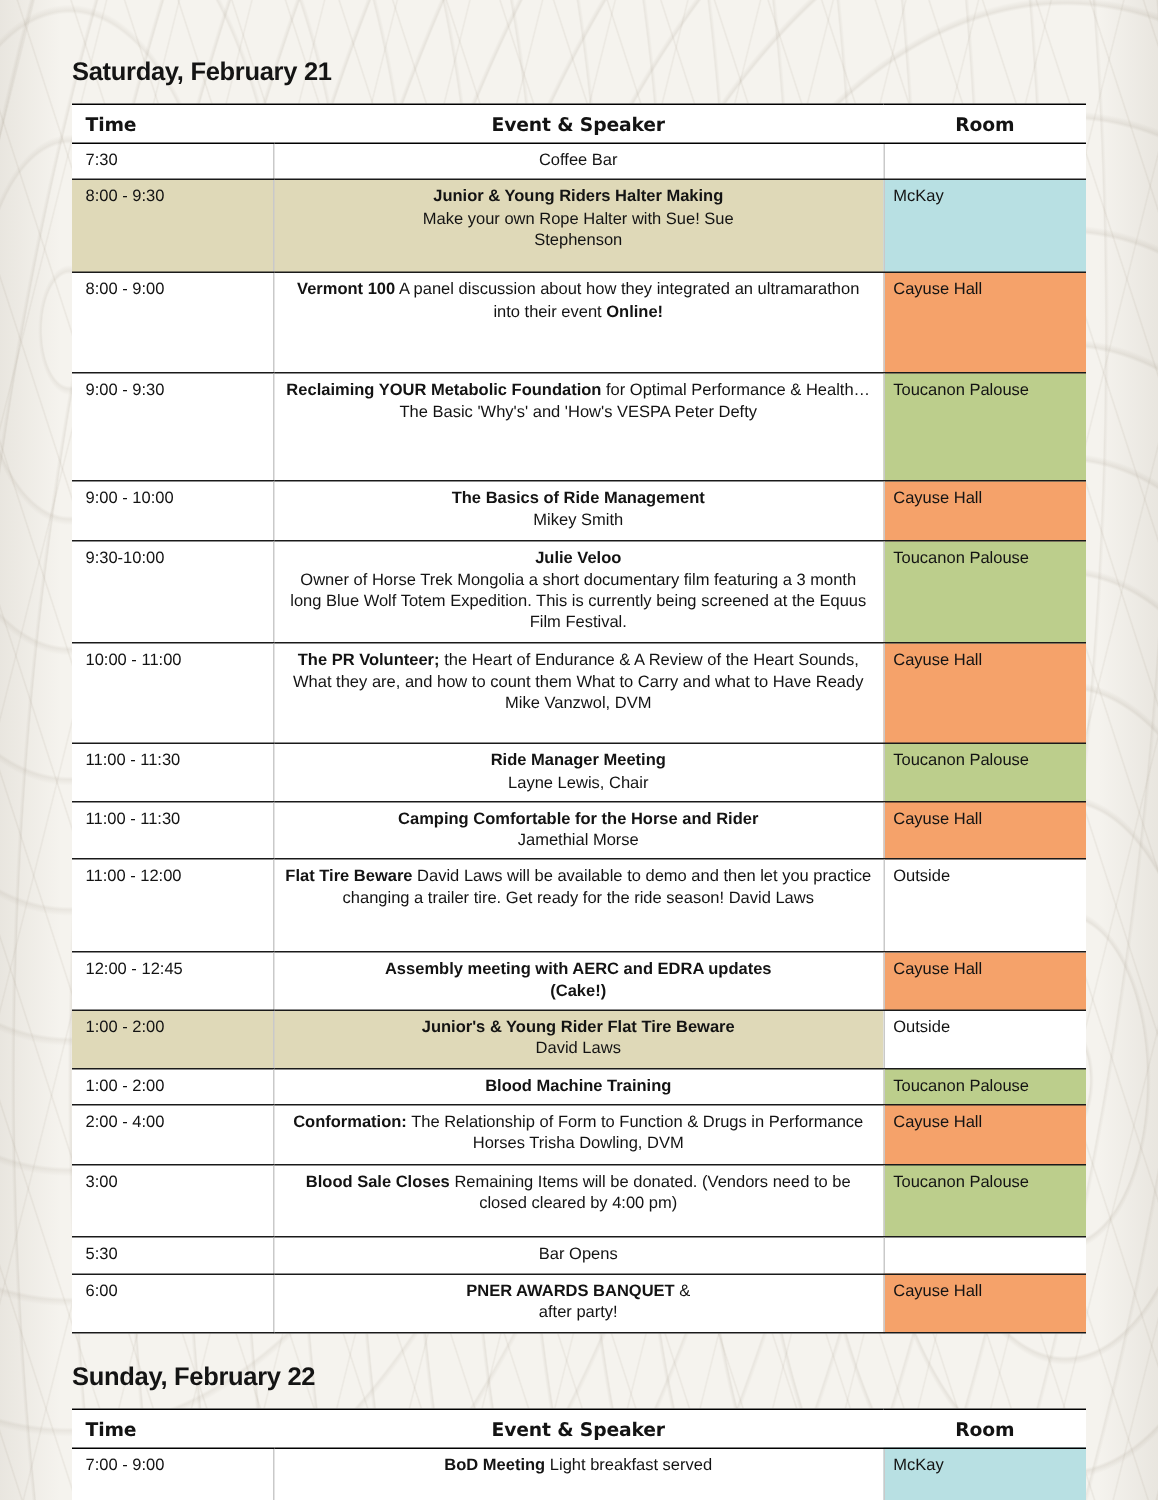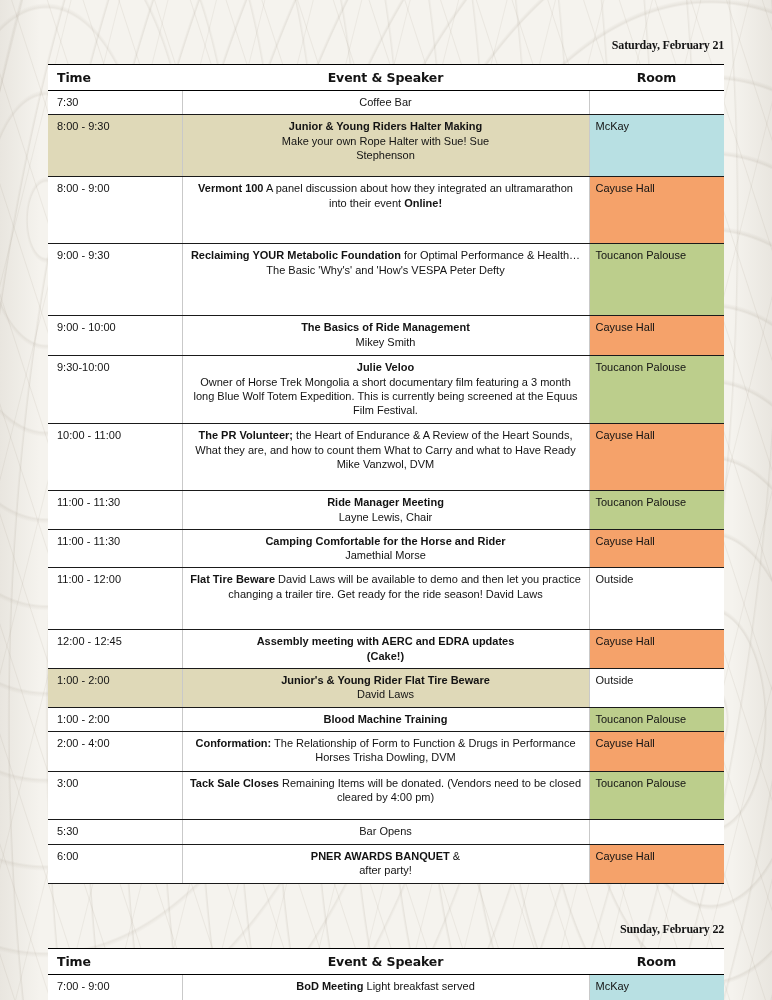--- a/index.html
+++ b/index.html
@@ -58,31 +58,30 @@
   }
 
   #page {
     position: relative;
     z-index: 2;
     padding: 0 48px;
     box-sizing: border-box;
   }
 
   .day-heading {
-    font-family: Liberation Serif, serif;
+    font-family: Liberation Sans, sans-serif;
     font-weight: bold;
-    font-size: 12px;
+    font-size: 17px;
     color: #141414;
     letter-spacing: -0.2px;
     margin: 0;
     padding: 0;
-    text-align: right;
   }
   #saturday-heading { padding-top: 38px; padding-bottom: 11px; }
-  #sunday-heading  { padding-top: 38px; padding-bottom: 11px; }
+  #sunday-heading  { padding-top: 19px; padding-bottom: 11px; }
 
   table.schedule {
     width: 676px;
     border-collapse: collapse;
     table-layout: fixed;
     background: #ffffff;
   }
   table.schedule col.c-time  { width: 134px; }
   table.schedule col.c-event { width: 407px; }
   table.schedule col.c-room  { width: 135px; }
@@ -267,21 +266,21 @@
         <tr style="height: 40px;">
           <td class="t-time">2:00  -  4:00</td>
           <td class="t-event">
             <span class="ev-line"><span class="ev-b">Conformation:</span><span> The Relationship of Form to Function &amp; Drugs in Performance Horses </span><span class="ev-i">Trisha Dowling, DVM</span></span>
           </td>
           <td class="t-room room-cayuse">Cayuse Hall</td>
         </tr>
         <tr style="height: 48px;">
           <td class="t-time">3:00</td>
           <td class="t-event">
-            <span class="ev-line"><span class="ev-b">Tack Sale Closes</span><span class="ev-i"> Remaining Items will be</span><span> donated. (Vendors need to be closed cleared by 4:00 pm)</span></span>
+            <span class="ev-line"><span class="ev-b">Blood Sale Closes</span><span class="ev-i"> Remaining Items will be</span><span> donated. (Vendors need to be closed cleared by 4:00 pm)</span></span>
           </td>
           <td class="t-room room-toucanon">Toucanon Palouse</td>
         </tr>
         <tr style="height: 25px;">
           <td class="t-time">5:30</td>
           <td class="t-event">
             <span class="ev-line"><span>Bar Opens</span></span>
           </td>
           <td class="t-room room-blank"></td>
         </tr>

